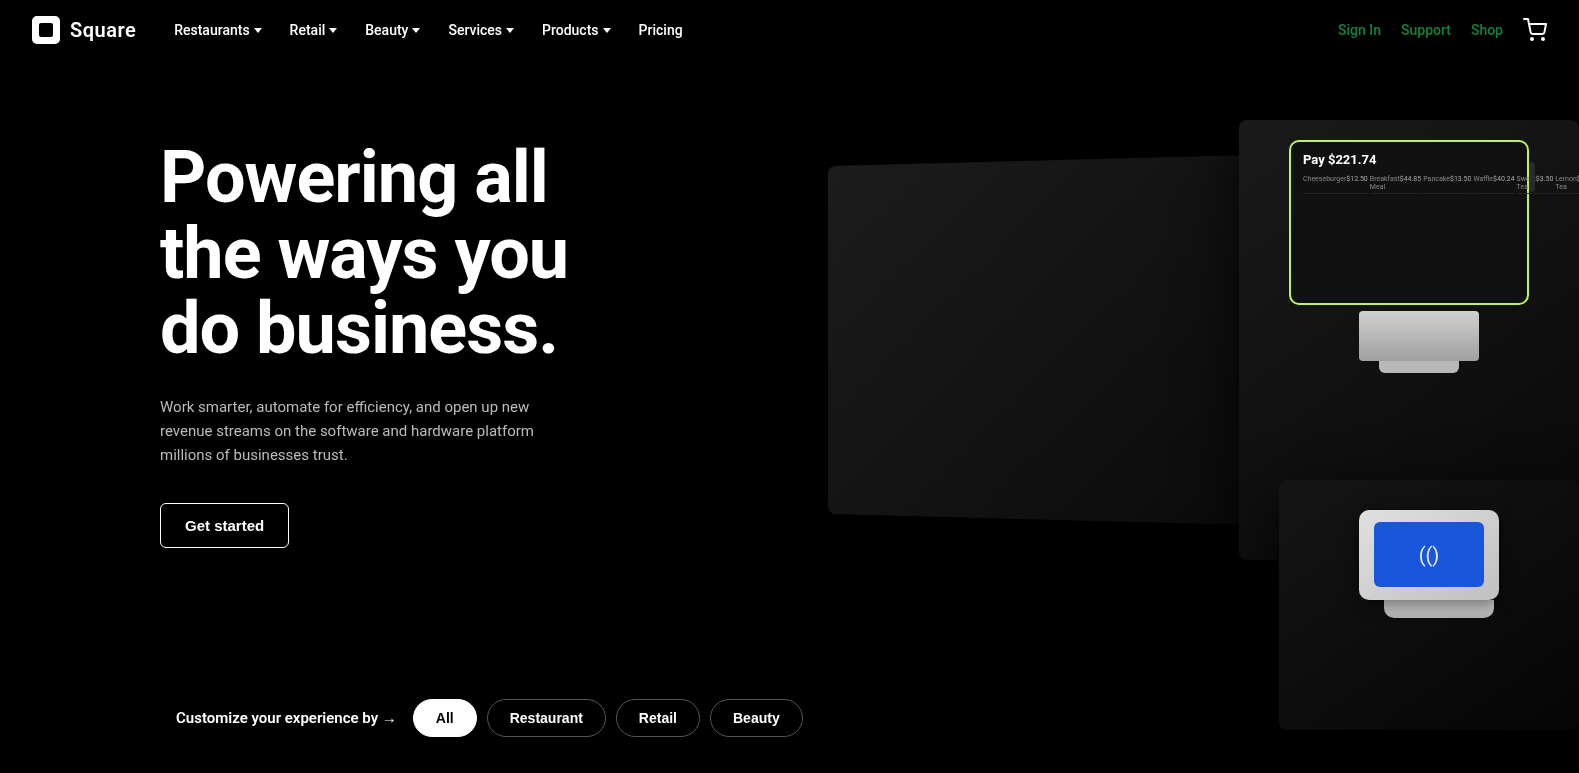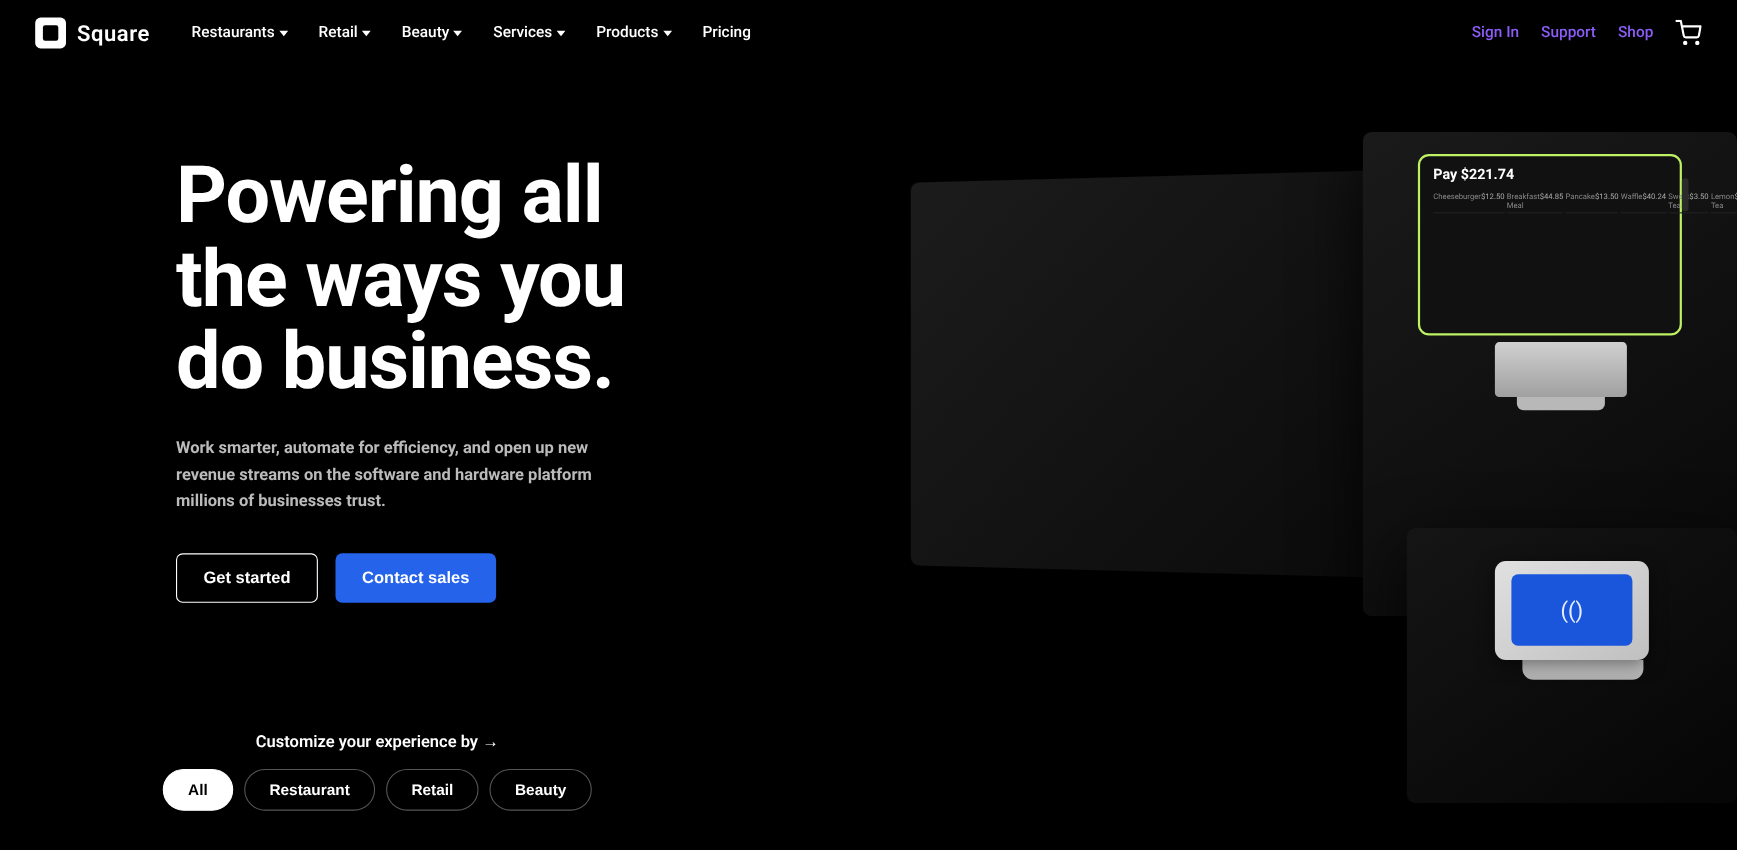--- a/index.html
+++ b/index.html
@@ -78,21 +78,21 @@
       border-right: 4px solid transparent;
       border-top: 5px solid #fff;
       margin-top: 1px;
     }
     .nav-right {
       display: flex;
       align-items: center;
       gap: 20px;
     }
     .nav-right-link {
-      color: #8b5cf6;
+      color: #15803d;
       font-size: 14px;
       font-weight: 500;
       cursor: pointer;
     }
     .cart-icon {
       cursor: pointer;
       display: flex;
       align-items: center;
     }
 
@@ -119,21 +119,20 @@
       color: #fff;
       margin-bottom: 28px;
       letter-spacing: -1px;
     }
     .hero-subtext {
       font-size: 15px;
       color: #bbb;
       line-height: 1.6;
       max-width: 390px;
       margin-bottom: 36px;
-      font-weight: bold;
     }
     .hero-buttons {
       display: flex;
       gap: 16px;
       margin-bottom: 60px;
     }
     .btn-outline {
       padding: 13px 24px;
       border: 1.5px solid #fff;
       background: transparent;
@@ -151,26 +150,25 @@
       font-size: 15px;
       font-weight: 600;
       border-radius: 6px;
       cursor: pointer;
     }
 
     
     .customize-row {
       position: absolute;
       bottom: 36px;
-      left: 148px;
+      left: 176px;
       display: flex;
       align-items: center;
       gap: 16px;
       z-index: 2;
-      flex-direction: column;
     }
     .customize-label {
       font-size: 15px;
       font-weight: 600;
       color: #fff;
       white-space: nowrap;
     }
     .filter-pills {
       display: flex;
       gap: 10px;
@@ -489,21 +487,20 @@
       </div>
       <div class="reader-base"></div>
     </div>
   </div>
 
   <div class="hero-content">
     <h1 class="hero-headline">Powering all the ways you do business.</h1>
     <p class="hero-subtext">Work smarter, automate for efficiency, and open up new revenue streams on the software and hardware platform millions of businesses trust.</p>
     <div class="hero-buttons">
       <button class="btn-outline">Get started</button>
-      <button class="btn-blue">Contact sales</button>
     </div>
   </div>
 
   <div class="customize-row">
     <span class="customize-label">Customize your experience by →</span>
     <div class="filter-pills">
       <button class="pill active">All</button>
       <button class="pill">Restaurant</button>
       <button class="pill">Retail</button>
       <button class="pill">Beauty</button>

